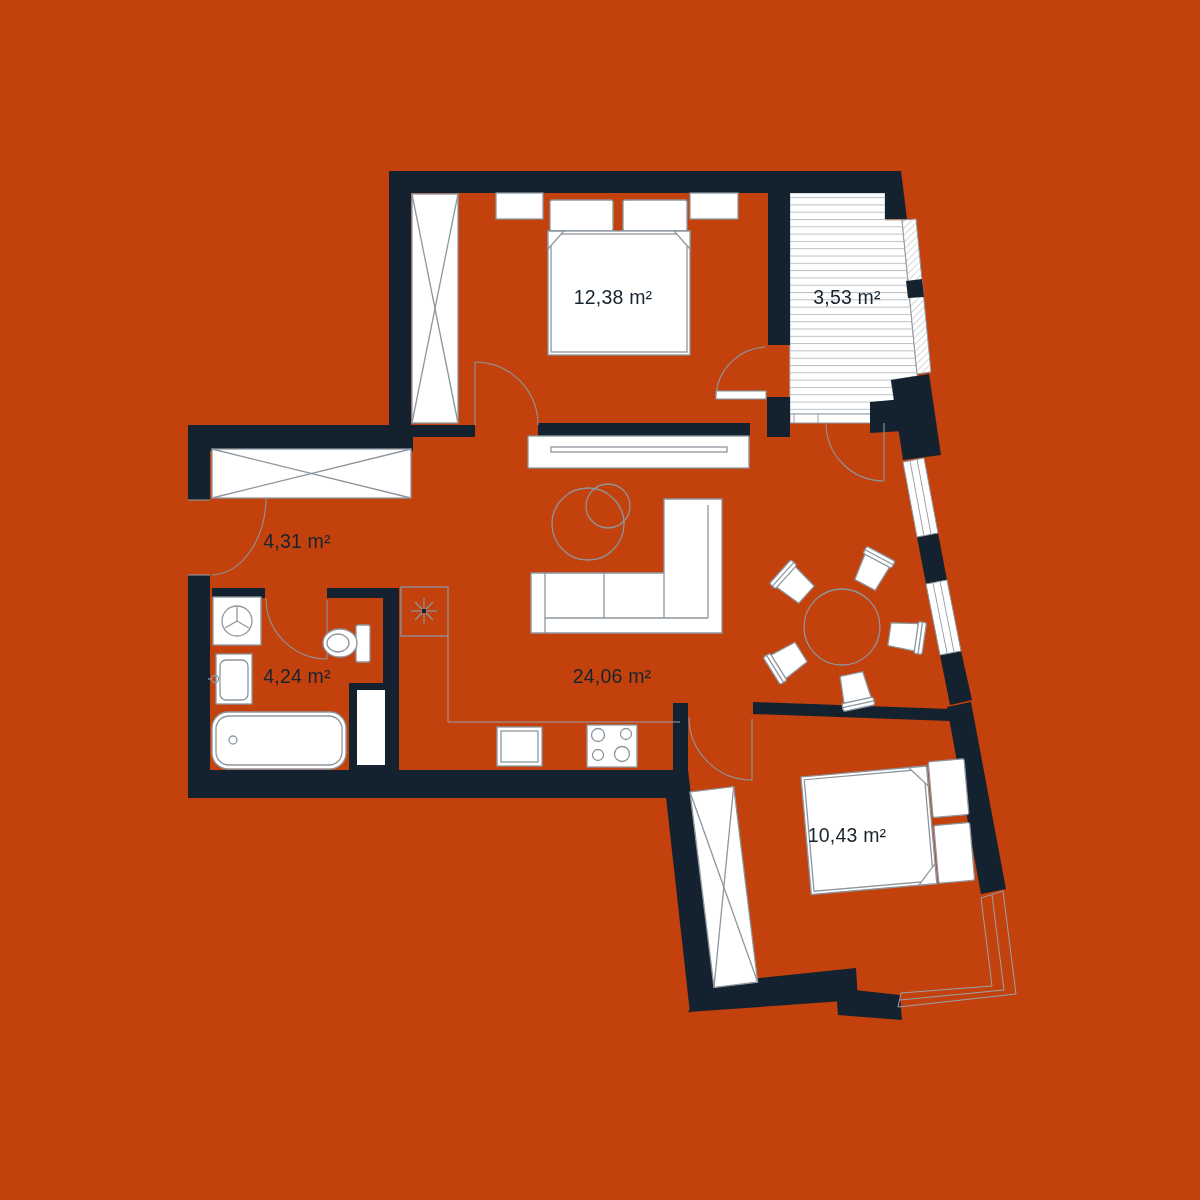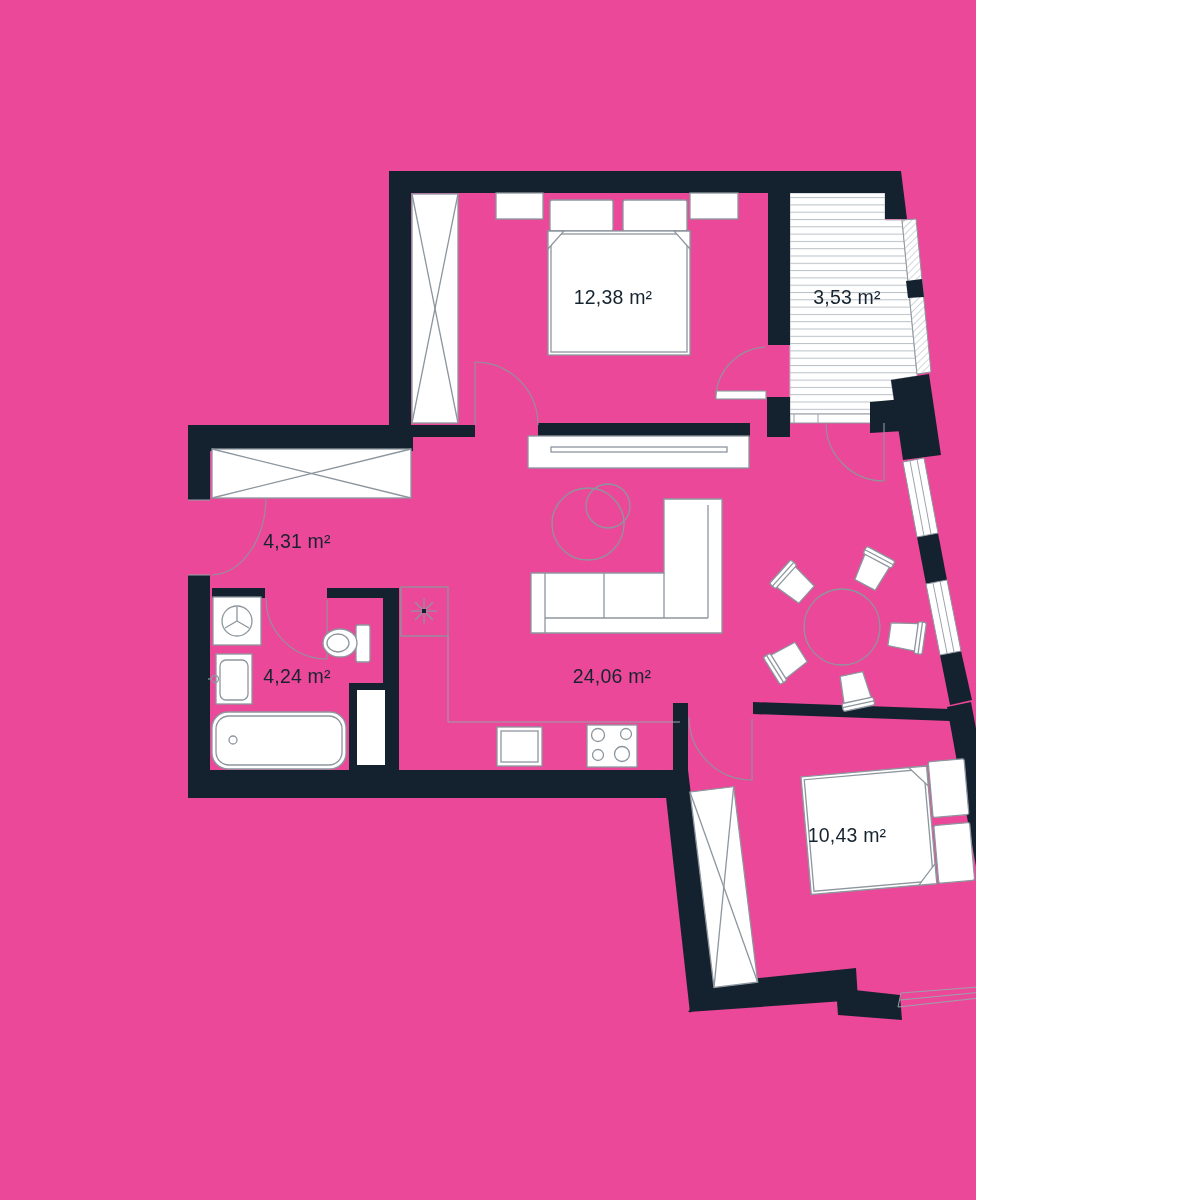--- a/index.html
+++ b/index.html
@@ -5,23 +5,23 @@
   html, body {
     margin: 0;
     padding: 0;
     background: #ffffff;
     width: 1200px;
     height: 1200px;
     font-family: "Liberation Sans", sans-serif;
   }
   #plan-stage {
     position: relative;
-    width: 976px;
+    width: 1200px;
     height: 1200px;
-    background: #ec4899;
+    background: #c2410c;
     overflow: hidden;
   }
   svg { display: block; }
   .room-label {
     font-family: "Liberation Sans", sans-serif;
     font-size: 19.5px;
     fill: #16242f;
     letter-spacing: 0.2px;
   }
   .wall { fill: #14222f; stroke: none; }

